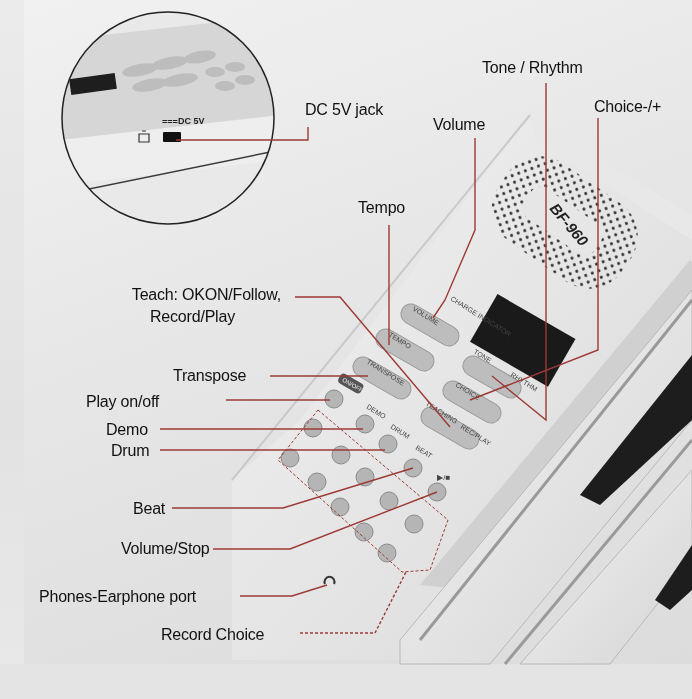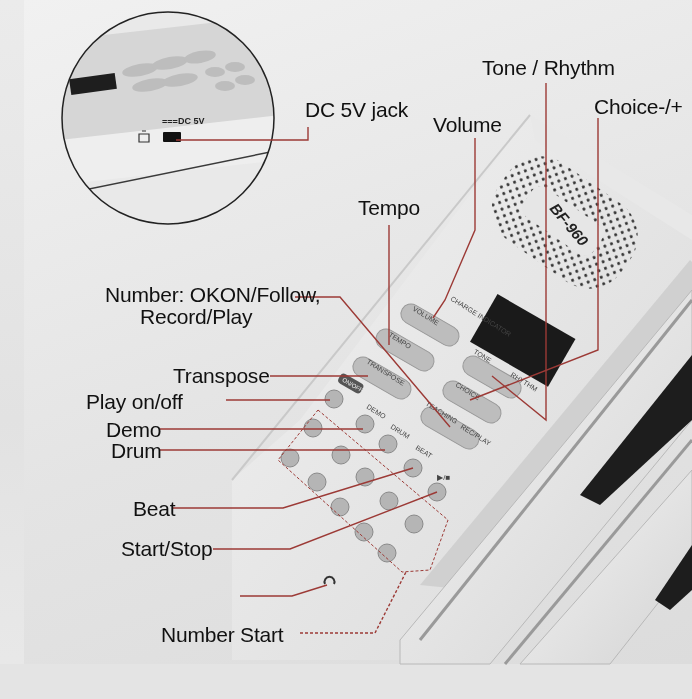--- a/index.html
+++ b/index.html
@@ -1,23 +1,23 @@
 <!DOCTYPE html>
 <html><head>
 <meta charset="utf-8">
 <style>
   html, body { margin:0; padding:0; }
   body { width:692px; height:699px; overflow:hidden; background:#e6e6e6; font-family:"Liberation Sans", "DejaVu Sans", sans-serif; }
   #stage { position:relative; width:692px; height:699px; background:linear-gradient(180deg,#ebebeb 0%, #e2e2e2 60%, #e9e9e9 100%); }
   #photo-area { position:absolute; left:24px; top:0; width:668px; height:664px; background:linear-gradient(160deg,#f1f1f1 0%, #e4e4e4 55%, #dcdcdc 100%); overflow:hidden; }
   #bottom-strip { position:absolute; left:0; top:664px; width:692px; height:35px; background:#e4e4e4; }
   svg { position:absolute; left:0; top:0; }
-  .label { position:absolute; color:#111; font-size:21px; line-height:20px; white-space:nowrap; font-weight:500; letter-spacing:-0.2px; }
+  .label { position:absolute; color:#111; font-size:16px; line-height:20px; white-space:nowrap; font-weight:500; letter-spacing:-0.2px; }
   .label.right { text-align:right; }
-  .label.center { text-align:right; }
+  .label.center { text-align:center; }
 </style>
 </head>
 <body>
 
 <div id="stage">
   <div id="photo-area"></div>
   <div id="bottom-strip"></div>
 
   <svg width="692" height="699" viewBox="0 0 692 699">
     <defs>
@@ -153,22 +153,23 @@
       <polyline points="240,596 292,596 327,585"></polyline>
       <polyline points="300,633 375,633 406,572" stroke-dasharray="3,2"></polyline>
     </g>
   </svg>
 
   <div class="label" style="left:278px; top:100px;margin-left:27px;">DC 5V jack</div>
   <div class="label" style="left:433px; top:115px;">Volume</div>
   <div class="label" style="left:482px; top:58px;">Tone / Rhythm</div>
   <div class="label" style="left:562px; top:97px;margin-left:32px;">Choice-/+</div>
   <div class="label" style="left:358px; top:198px;">Tempo</div>
-  <div class="label right" style="left:105px; top:285px; width:176px;">Number: OKON/Follow,</div>
+  <div class="label right" style="left:105px; top:285px; width:176px;">Teach: OKON/Follow,</div>
   <div class="label center" style="left:140px; top:307px; width:105px;">Record/Play</div>
   <div class="label" style="left:173px; top:366px;">Transpose</div>
   <div class="label" style="left:86px; top:392px;">Play on/off</div>
   <div class="label" style="left:106px; top:420px;">Demo</div>
   <div class="label" style="left:111px; top:441px;">Drum</div>
   <div class="label" style="left:133px; top:499px;">Beat</div>
-  <div class="label" style="left:121px; top:539px;">Start/Stop</div>
-  <div class="label" style="left:161px; top:625px;">Number Start</div>
+  <div class="label" style="left:121px; top:539px;">Volume/Stop</div>
+  <div class="label" style="left:39px; top:587px;">Phones-Earphone port</div>
+  <div class="label" style="left:161px; top:625px;">Record Choice</div>
 </div>
 
 </body></html>

